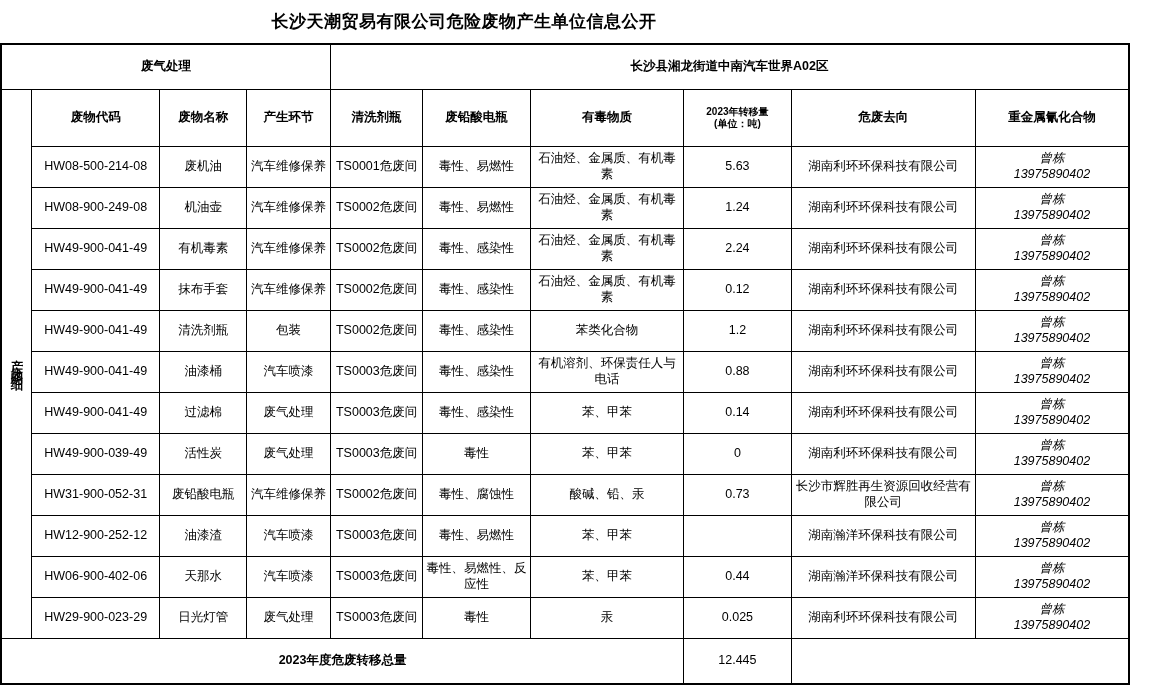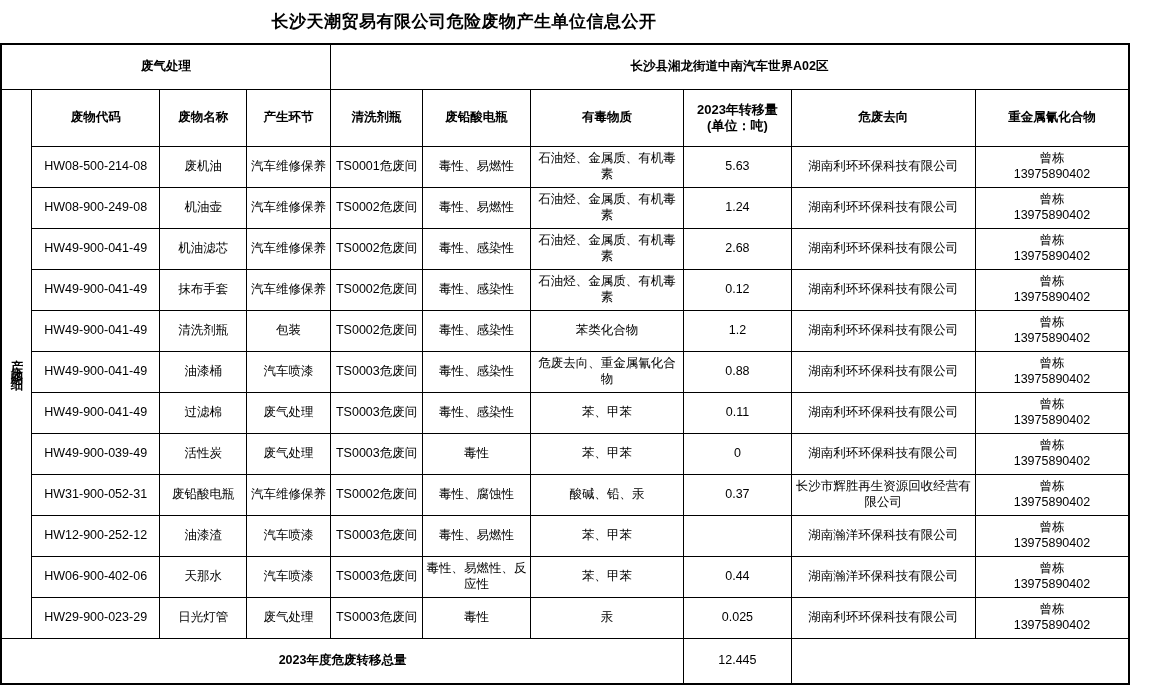--- a/index.html
+++ b/index.html
@@ -55,36 +55,36 @@
   }
   
   .colhead {
     font-weight: bold;
     font-size: 13px;
     height: 52px;
   }
   .colhead .sub {
     display: block;
     font-weight: bold;
-    font-size: 13px;
+    font-size: 10px;
   }
   .vert-inner {
     writing-mode: vertical-rl;
     text-orientation: upright;
     display: inline-block;
     line-height: 1.5;
     letter-spacing: 6px;
   }
   td.data {
     height: 36px;
   }
   td.code { font-size: 13px; }
   td.name, td.stage, td.store, td.hazard, td.toxic, td.dest { font-size: 12.5px; }
   td.amount { font-size: 14px; }
-  td.person { font-size: 12px; line-height: 1.35; }
+  td.person { font-size: 12px; line-height: 1.35; font-style: italic; }
   td.person .line { display: block; }
   .total-label {
     font-size: 14.5px;
     height: 40px;
     font-weight: bold;
   }
   .total-value {
     font-size: 14.5px;
     height: 40px;
   }
@@ -156,26 +156,26 @@
           <td class="data toxic">石油烃、金属质、有机毒素</td>
           <td class="data amount">1.24</td>
           <td class="data dest">湖南利环环保科技有限公司</td>
           <td class="data person">
             <span class="line">曾栋</span>
             <span class="line">13975890402</span>
           </td>
         </tr>
         <tr>
           <td class="data code">HW49-900-041-49</td>
-          <td class="data name">机油滤芯</td>
+          <td class="data name">有机毒素</td>
           <td class="data stage">汽车维修保养</td>
           <td class="data store">TS0002危废间</td>
           <td class="data hazard">毒性、感染性</td>
           <td class="data toxic">石油烃、金属质、有机毒素</td>
-          <td class="data amount">2.68</td>
+          <td class="data amount">2.24</td>
           <td class="data dest">湖南利环环保科技有限公司</td>
           <td class="data person">
             <span class="line">曾栋</span>
             <span class="line">13975890402</span>
           </td>
         </tr>
         <tr>
           <td class="data code">HW49-900-041-49</td>
           <td class="data name">抹布手套</td>
           <td class="data stage">汽车维修保养</td>
@@ -202,36 +202,36 @@
             <span class="line">曾栋</span>
             <span class="line">13975890402</span>
           </td>
         </tr>
         <tr>
           <td class="data code">HW49-900-041-49</td>
           <td class="data name">油漆桶</td>
           <td class="data stage">汽车喷漆</td>
           <td class="data store">TS0003危废间</td>
           <td class="data hazard">毒性、感染性</td>
-          <td class="data toxic">危废去向、重金属氰化合物</td>
+          <td class="data toxic">有机溶剂、环保责任人与电话</td>
           <td class="data amount">0.88</td>
           <td class="data dest">湖南利环环保科技有限公司</td>
           <td class="data person">
             <span class="line">曾栋</span>
             <span class="line">13975890402</span>
           </td>
         </tr>
         <tr>
           <td class="data code">HW49-900-041-49</td>
           <td class="data name">过滤棉</td>
           <td class="data stage">废气处理</td>
           <td class="data store">TS0003危废间</td>
           <td class="data hazard">毒性、感染性</td>
           <td class="data toxic">苯、甲苯</td>
-          <td class="data amount">0.11</td>
+          <td class="data amount">0.14</td>
           <td class="data dest">湖南利环环保科技有限公司</td>
           <td class="data person">
             <span class="line">曾栋</span>
             <span class="line">13975890402</span>
           </td>
         </tr>
         <tr>
           <td class="data code">HW49-900-039-49</td>
           <td class="data name">活性炭</td>
           <td class="data stage">废气处理</td>
@@ -245,21 +245,21 @@
             <span class="line">13975890402</span>
           </td>
         </tr>
         <tr>
           <td class="data code">HW31-900-052-31</td>
           <td class="data name">废铅酸电瓶</td>
           <td class="data stage">汽车维修保养</td>
           <td class="data store">TS0002危废间</td>
           <td class="data hazard">毒性、腐蚀性</td>
           <td class="data toxic">酸碱、铅、汞</td>
-          <td class="data amount">0.37</td>
+          <td class="data amount">0.73</td>
           <td class="data dest">长沙市辉胜再生资源回收经营有限公司</td>
           <td class="data person">
             <span class="line">曾栋</span>
             <span class="line">13975890402</span>
           </td>
         </tr>
         <tr>
           <td class="data code">HW12-900-252-12</td>
           <td class="data name">油漆渣</td>
           <td class="data stage">汽车喷漆</td>

